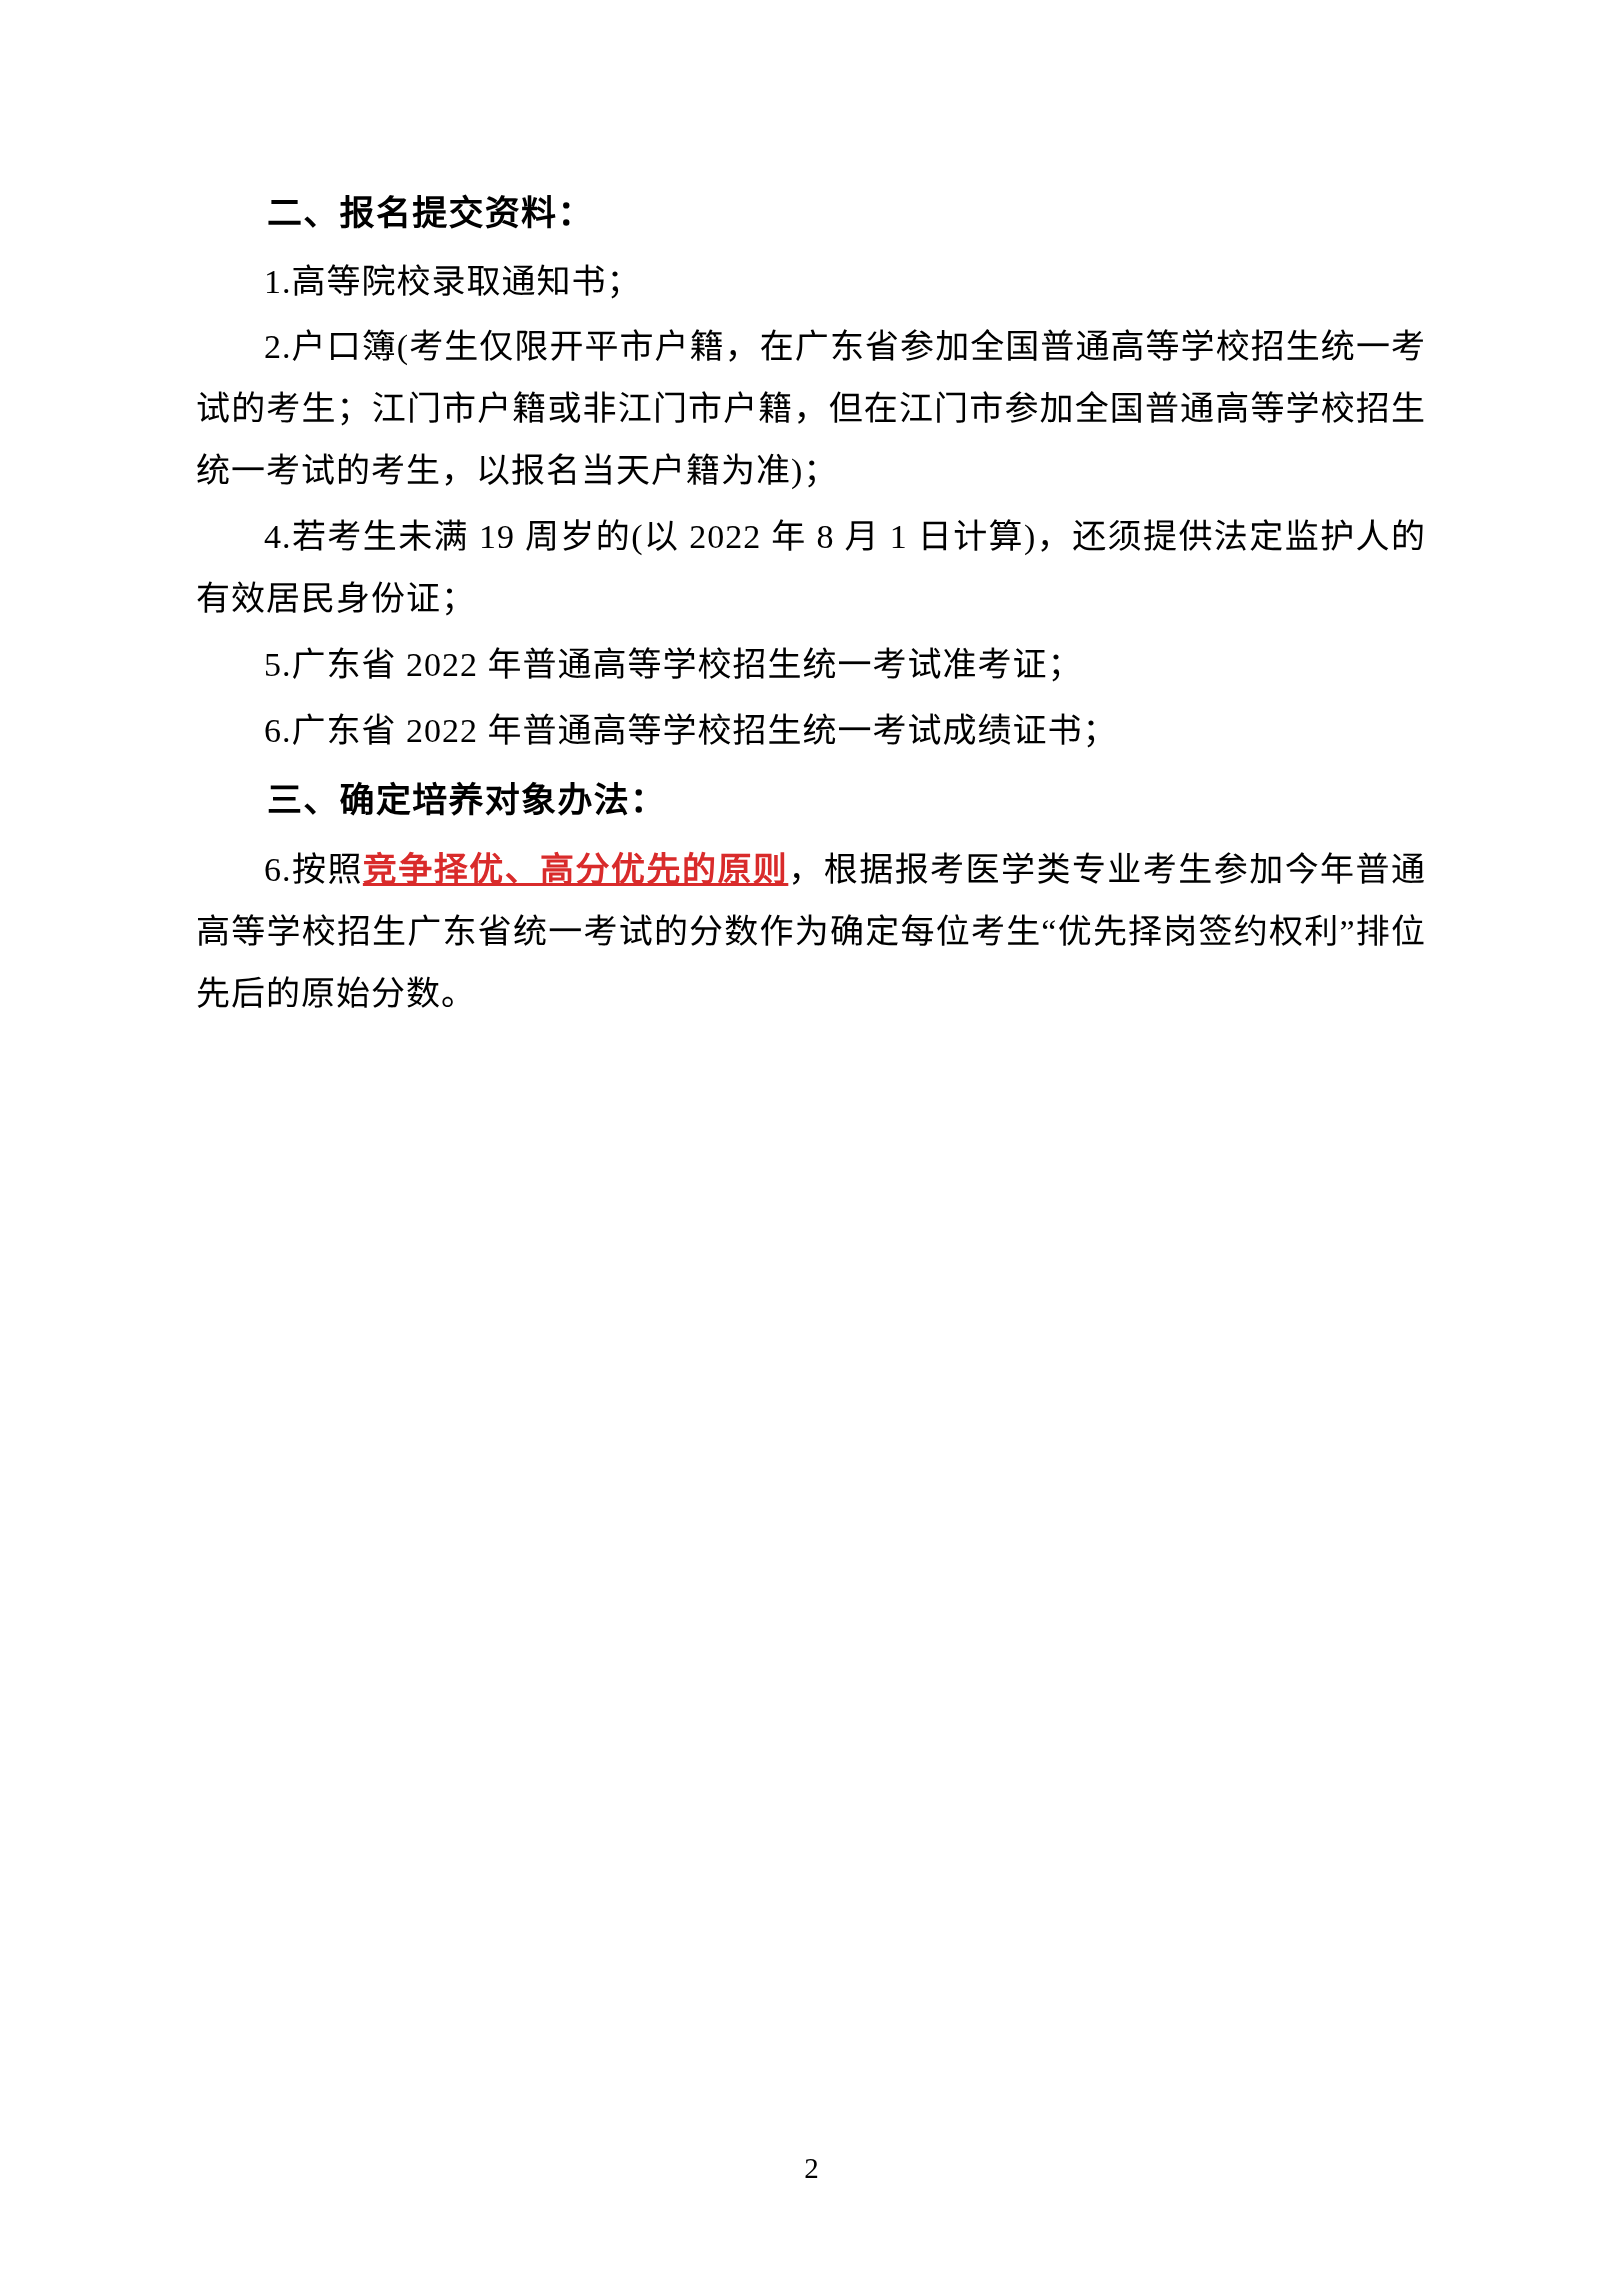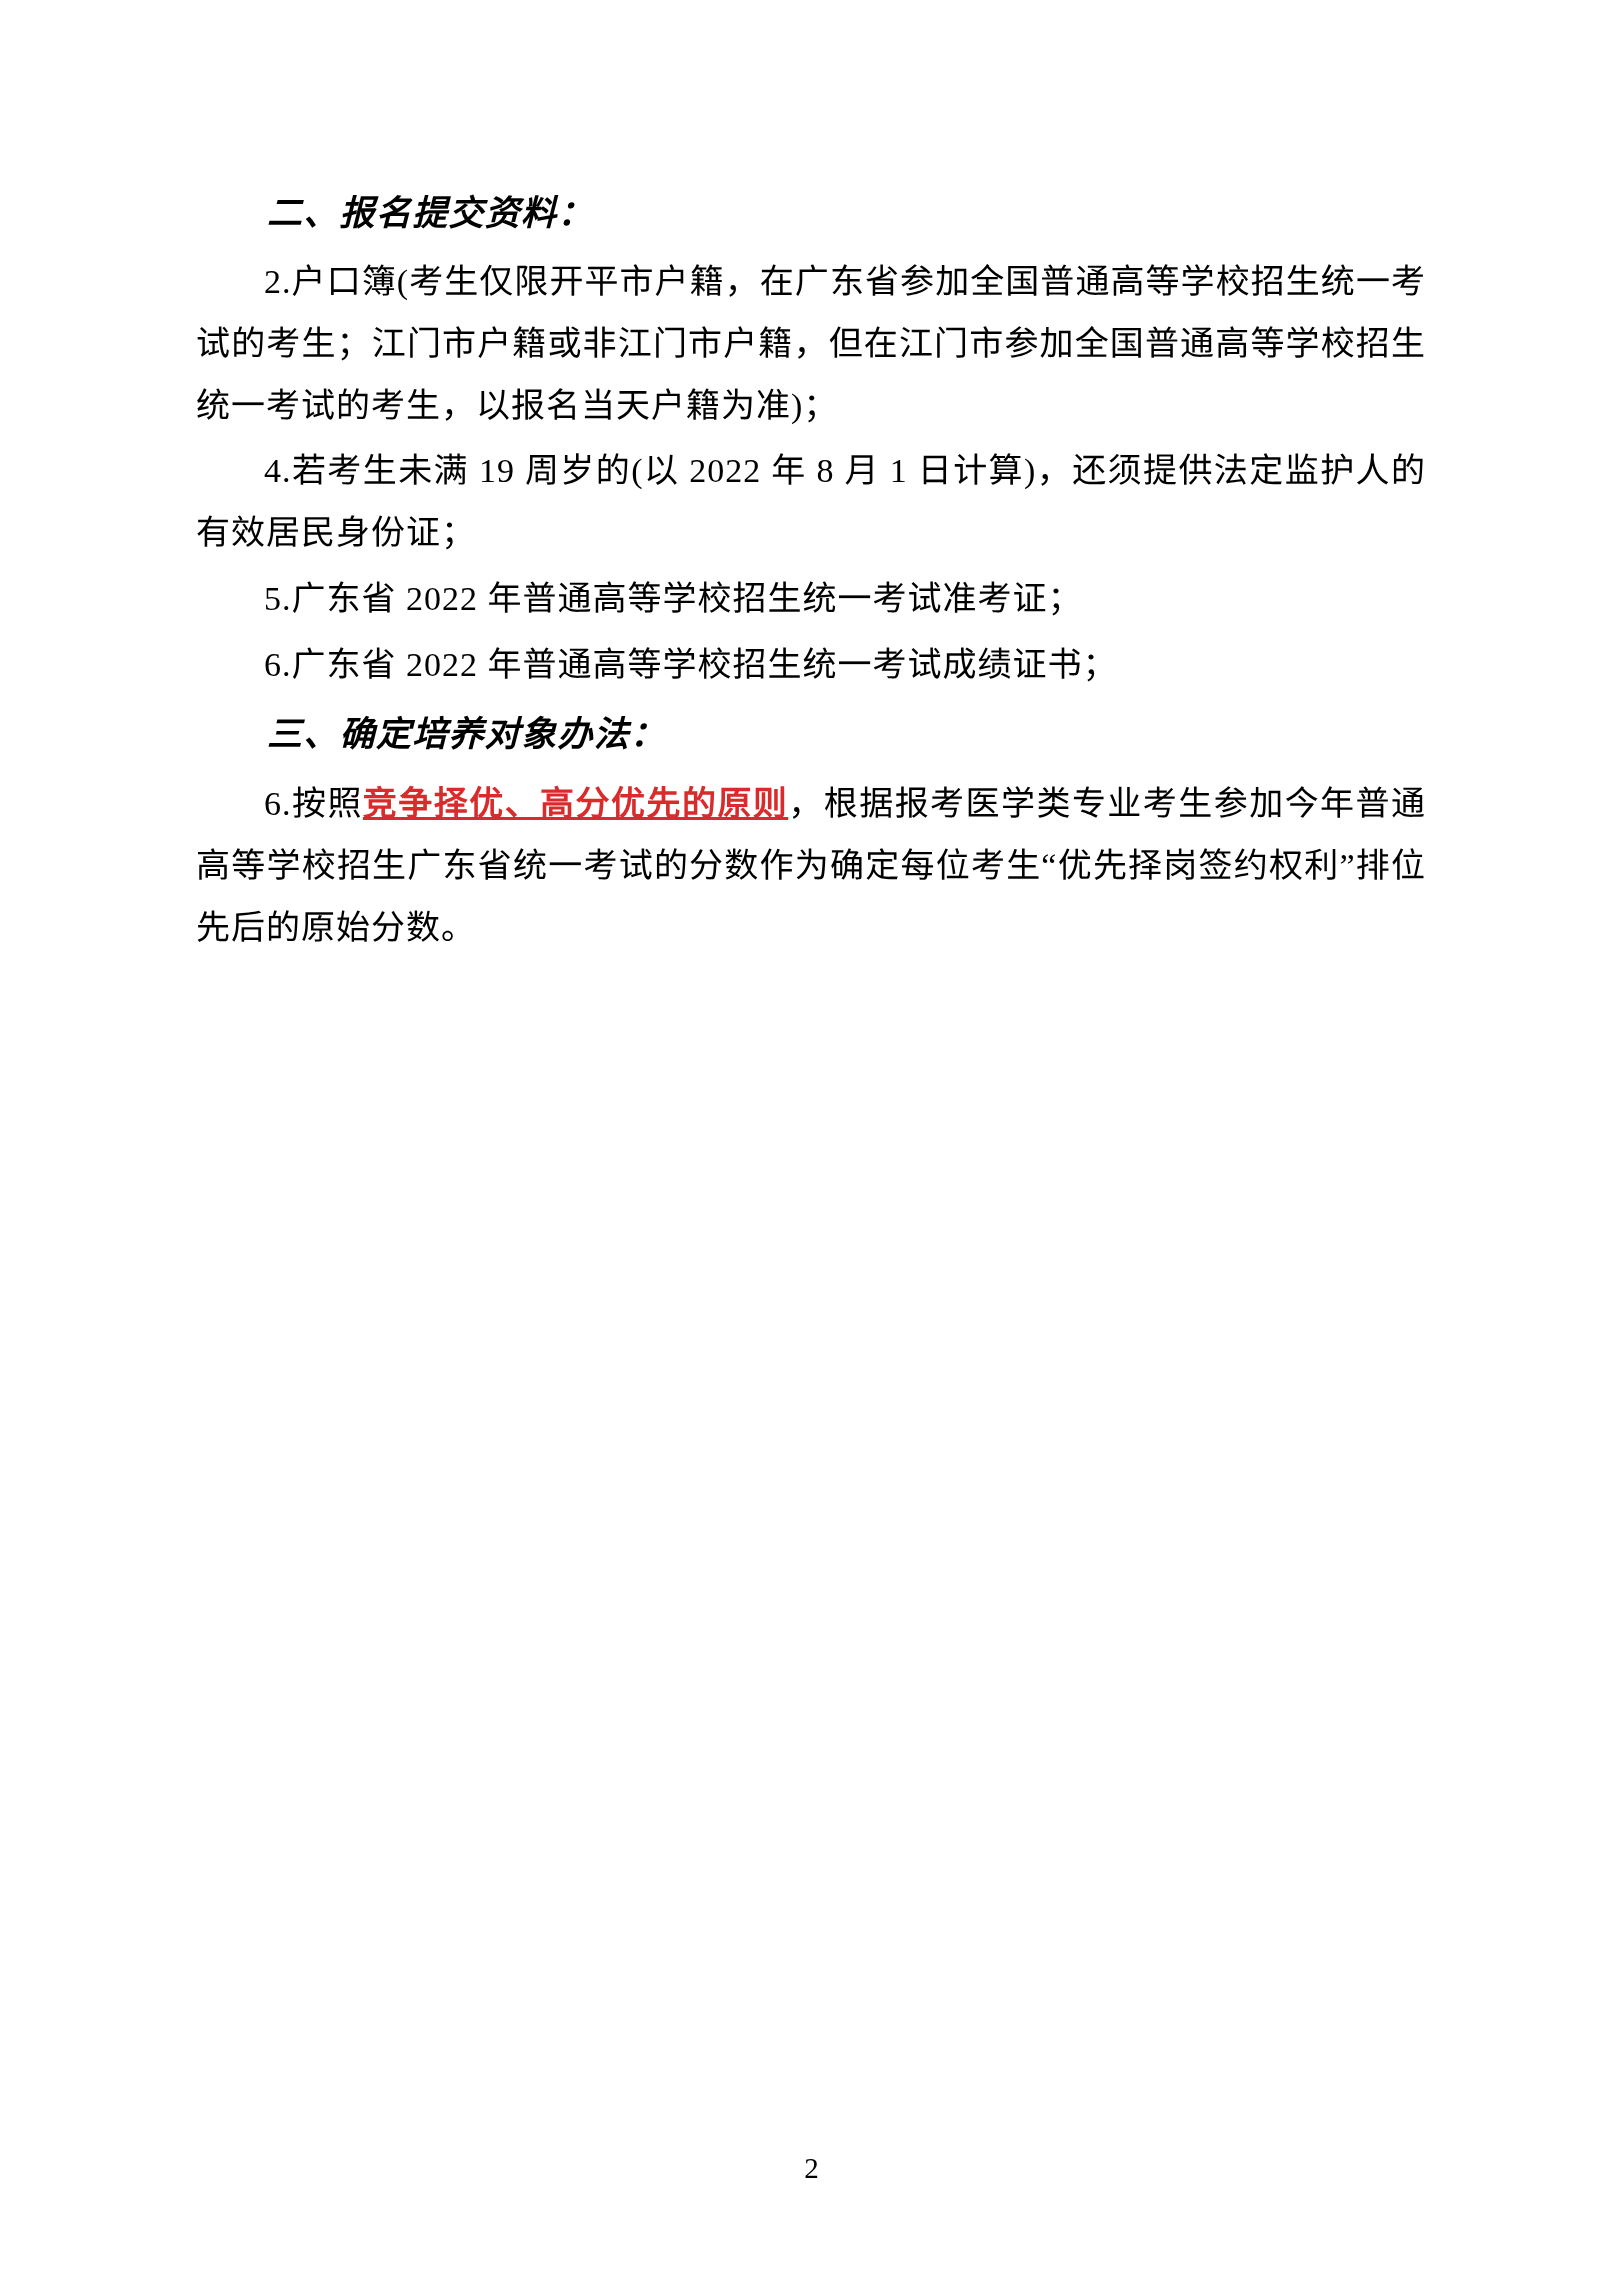--- a/index.html
+++ b/index.html
@@ -25,21 +25,20 @@
     width: 1230px;
   }
   .h-sect {
     font-family: "DejaVu Sans", "Liberation Sans", sans-serif;
     font-weight: bold;
     font-size: 35px;
     letter-spacing: 1.3px;
     line-height: 1.0;
     margin: 0 0 19.6px 0;
     text-indent: 71px;
-    font-style: italic;
   }
   .para {
     font-size: 34px;
     line-height: 62px;
     letter-spacing: 1px;
     margin: 0 0 3.9px 0;
     text-indent: 68px;
     text-align: justify;
     text-justify: inter-ideograph;
   }
@@ -61,20 +60,21 @@
   }
 </style>
 </head>
 <body>
 
 <div class="page">
   <div class="content">
 
     <h2 class="h-sect">二、报名提交资料：</h2>
 
+    <p class="para">1.高等院校录取通知书；</p>
     <p class="para">2.户口簿(考生仅限开平市户籍，在广东省参加全国普通高等学校招生统一考试的考生；江门市户籍或非江门市户籍，但在江门市参加全国普通高等学校招生统一考试的考生，以报名当天户籍为准)；</p>
     <p class="para">4.若考生未满 19 周岁的(以 2022 年 8 月 1 日计算)，还须提供法定监护人的有效居民身份证；</p>
     <p class="para">5.广东省 2022 年普通高等学校招生统一考试准考证；</p>
     <p class="para">6.广东省 2022 年普通高等学校招生统一考试成绩证书；</p>
 
     <div class="gap-md"></div>
 
     <h2 class="h-sect">三、确定培养对象办法：</h2>
 
     <p class="para">

